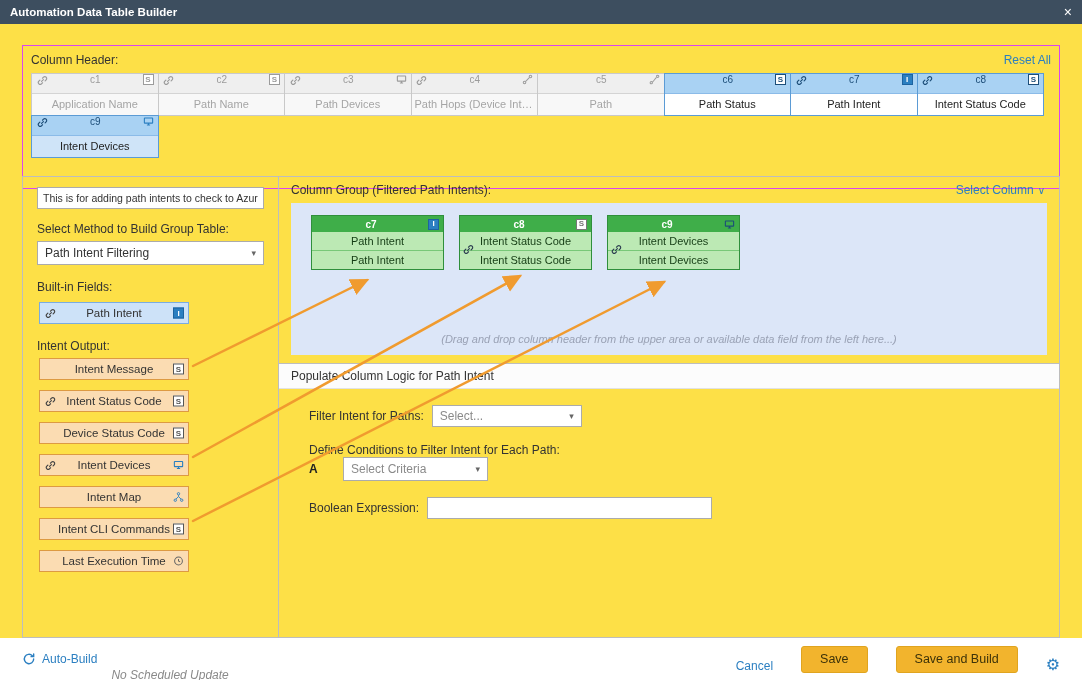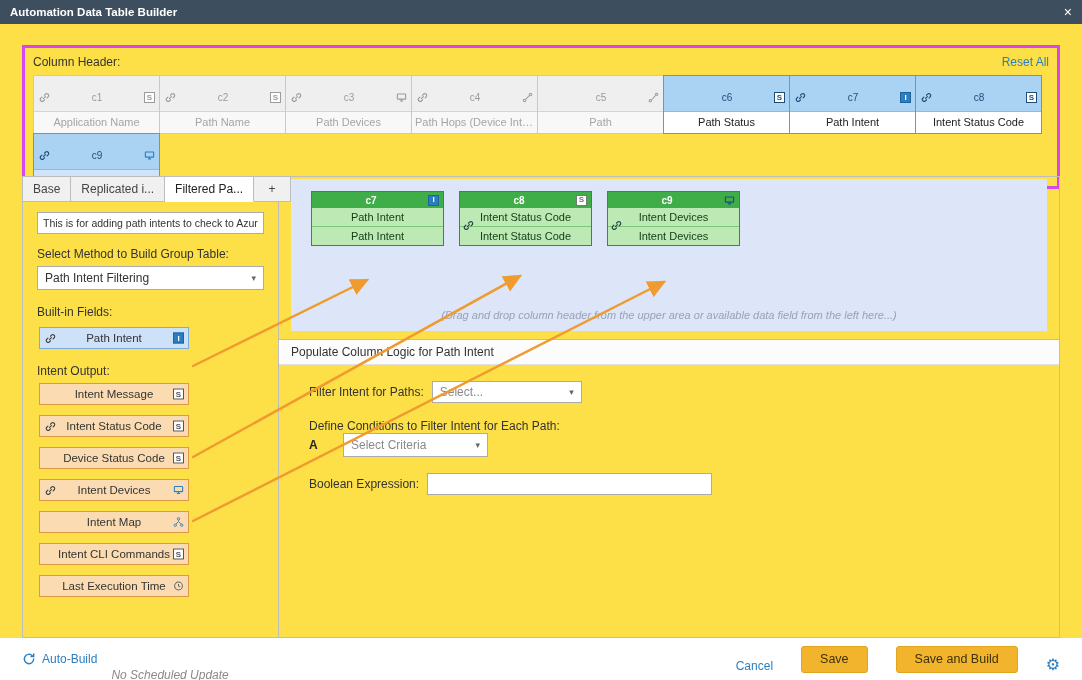--- a/index.html
+++ b/index.html
@@ -7,28 +7,28 @@
          background:#fde047;color:#333;font-size:12px;overflow:hidden;}
 
   
   .titlebar{position:absolute;left:0;top:0;right:0;height:24px;background:#3d4e5f;color:#fff;
             display:flex;align-items:center;justify-content:space-between;padding:0 10px;
             box-sizing:border-box;font-size:11.5px;font-weight:bold;}
   .tb-close{font-weight:normal;font-size:14px;cursor:pointer;line-height:1;}
 
   
   .colheader-box{position:absolute;left:22px;top:45px;width:1038px;height:144px;
-                 border:3px solid #d946ef;box-sizing:border-box;padding:7px 8px;}
+                 border:1px solid #d946ef;box-sizing:border-box;padding:7px 8px;}
   .colheader-row{display:flex;justify-content:space-between;align-items:center;margin-bottom:6px;}
   .sec-label{font-size:12px;color:#333;}
   .link{color:#2b7fc1;font-size:12px;text-decoration:none;cursor:pointer;}
 
   .chips-grid{display:flex;flex-wrap:wrap;}
   .cchip{width:12.5%;box-sizing:border-box;border:1px solid #c9c9c9;margin-right:-1px;margin-bottom:-1px;}
-  .cchip-top{display:flex;align-items:flex-end;height:19px;padding:8px 4px;gap:2px;
+  .cchip-top{display:flex;align-items:flex-start;height:19px;padding:0 4px;gap:2px;
              border-bottom:1px solid #d4d4d4;background:#efefef;}
   .cid{flex:1;text-align:center;font-size:10px;color:#9b9b9b;}
   .cname{height:21px;line-height:21px;text-align:center;font-size:11px;color:#a5a5a5;
          white-space:nowrap;overflow:hidden;text-overflow:ellipsis;padding:0 3px;background:#f8f8f8;}
   .cchip:not(.sel) .link-ic,.cchip:not(.sel) .tic{color:#9b9b9b;}
   .cchip.sel{border-color:#5b9bd5;}
   .cchip.sel .cchip-top{background:#a9d2f3;border-bottom-color:#8bbbe8;}
   .cchip.sel .cid{color:#1d4e79;}
   .cchip.sel .cname{color:#222;background:#fff;}
   .cchip.sel.tint .cname{background:#cfe4f8;}
@@ -282,27 +282,20 @@
         </div>
         <div class="cname">Intent Devices</div>
       </div>
 
     </div>
   </div>
 
   <div class="panel">
 
     <div class="leftcol">
-      <div class="tabs">
-        <div class="tab">Base</div>
-        <div class="tab">Replicated i...</div>
-        <div class="tab active">Filtered Pa...</div>
-        <div class="tab plus">+</div>
-        <div class="tabs-fill"></div>
-      </div>
       <div class="leftcol-content">
 
         <input class="txt desc-input" value="This is for adding path intents to check to Azure" style="">
 
         <div class="fld-label mt13">Select Method to Build Group Table:</div>
         <div class="dd method-dd">
           <span>Path Intent Filtering</span>
           <span class="dd-ar">▾</span>
         </div>
 
@@ -384,20 +377,26 @@
                 <circle cx="12" cy="12" r="8.5"></circle>
                 <path d="M12 7.5V12l3.5 2"></path>
               </svg>
             </span>
         </div>
 
       </div>
     </div>
 
     <div class="rightcol">
+      <div class="rc-head">
+        <span class="sec-label">Column Group (Filtered Path Intents):</span>
+        <a class="link">
+          <span>Select Column</span><span class="chev">∨</span>
+        </a>
+      </div>
 
       <div class="droparea">
         <div class="gchips">
 
           <div class="gchip">
             <div class="g-top">
               <span class="cid">c7</span>
               <span class="tic tic-i">I</span>
             </div>
             <div class="g-row">Path Intent</div>

